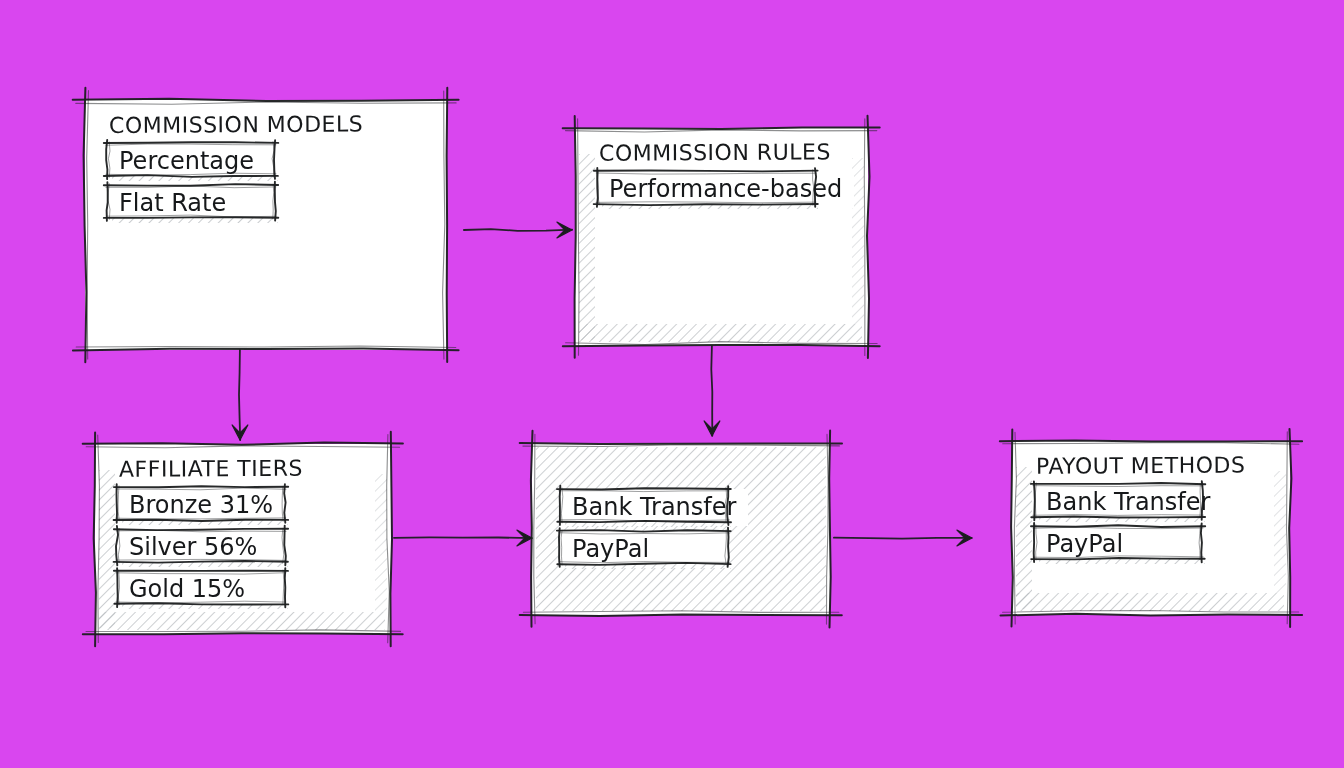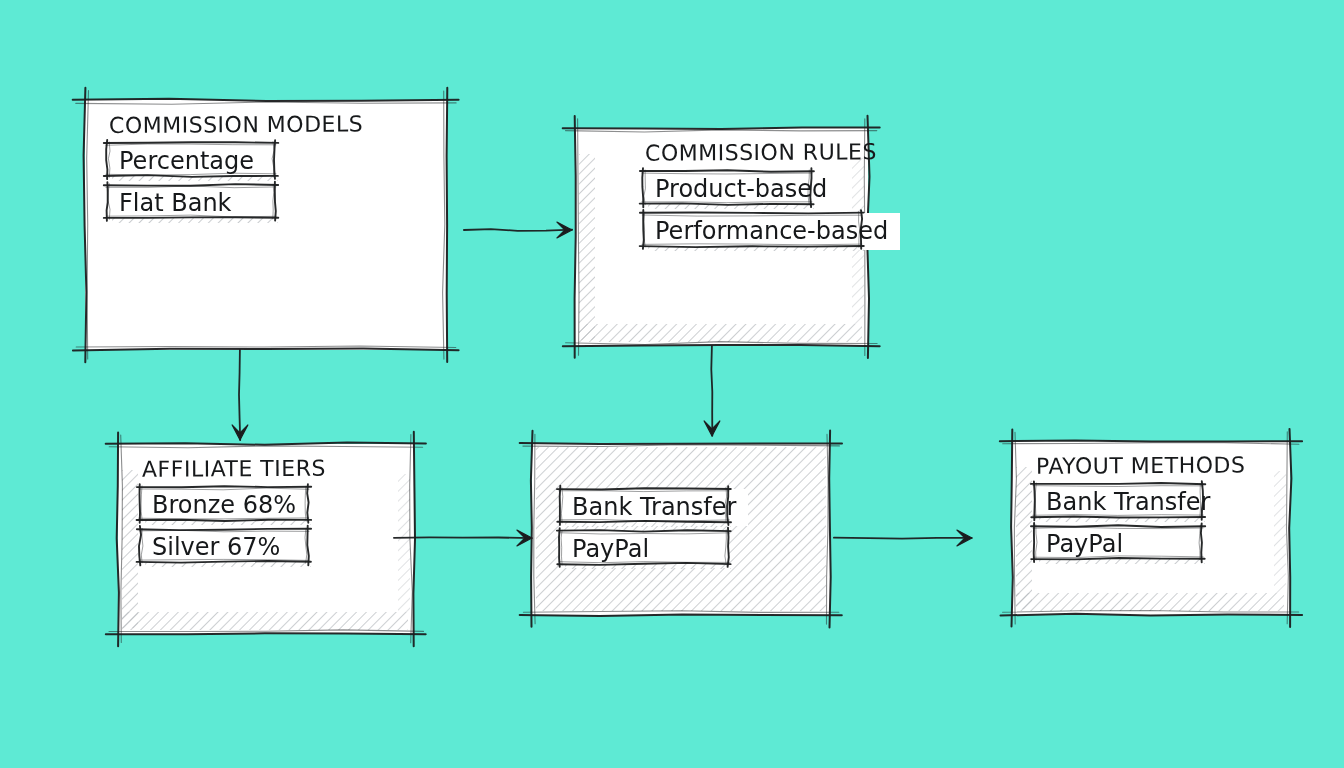--- a/index.html
+++ b/index.html
@@ -4,21 +4,21 @@
 <style>
   html, body {
     margin: 0;
     padding: 0;
     background: #ffffff;
   }
   #canvas {
     position: relative;
     width: 1344px;
     height: 768px;
-    background: #5eead4;
+    background: #d946ef;
     overflow: hidden;
     font-family: "DejaVu Sans", sans-serif;
     text-decoration: underline;
   }
 
   
   .node {
     position: absolute;
     box-sizing: border-box;
   }
@@ -125,27 +125,27 @@
                 <path d="M-3.2,0.2 L40.1,0.6 L83.7,0.7 L128.2,-0.9 L171.2,0.0" fill="none" stroke="#1b1d1f" stroke-width="1.9" stroke-linecap="round" stroke-linejoin="round" opacity="0.95"></path>
                 <path d="M167.9,-3.2 L167.8,6.2 L168.0,17.2 L168.8,26.1 L168.1,35.6" fill="none" stroke="#1b1d1f" stroke-width="1.9" stroke-linecap="round" stroke-linejoin="round" opacity="0.95"></path>
                 <path d="M171.3,32.8 L128.4,32.2 L83.4,32.4 L40.9,32.9 L-3.2,32.9" fill="none" stroke="#1b1d1f" stroke-width="1.9" stroke-linecap="round" stroke-linejoin="round" opacity="0.95"></path>
                 <path d="M-0.1,35.9 L-0.4,25.3 L0.7,17.5 L0.7,7.0 L0.4,-2.8" fill="none" stroke="#1b1d1f" stroke-width="1.9" stroke-linecap="round" stroke-linejoin="round" opacity="0.95"></path>
                 <path d="M-1.1,2.3 L42.2,2.3 L83.8,1.0 L127.3,2.7 L168.9,1.9" fill="none" stroke="#1b1d1f" stroke-width="1" stroke-linecap="round" stroke-linejoin="round" opacity="0.42"></path>
                 <path d="M166.1,-0.8 L166.8,7.3 L165.9,16.2 L166.2,25.0 L165.8,34.0" fill="none" stroke="#1b1d1f" stroke-width="1" stroke-linecap="round" stroke-linejoin="round" opacity="0.42"></path>
                 <path d="M169.0,31.3 L125.6,31.9 L83.5,30.1 L41.7,30.9 L-0.6,31.2" fill="none" stroke="#1b1d1f" stroke-width="1" stroke-linecap="round" stroke-linejoin="round" opacity="0.42"></path>
                 <path d="M2.3,34.4 L3.0,24.4 L1.0,15.5 L1.2,7.3 L2.4,-1.2" fill="none" stroke="#1b1d1f" stroke-width="1" stroke-linecap="round" stroke-linejoin="round" opacity="0.42"></path>
               </svg>
             </div>
-          <span class="ilabel">Flat Bank</span>
+          <span class="ilabel">Flat Rate</span>
         </div>
       </div>
     </div>
   </div>
 
-  <div class="node" id="n-commission-rules" style="left:575px; top:128px; width:293px; height:218px;padding-left:46px;">
+  <div class="node" id="n-commission-rules" style="left:575px; top:128px; width:293px; height:218px;">
     <div class="frame">
         <svg width="333" height="258" viewBox="-14 -14 333 258" style="position: absolute; left: -14px; top: -14px; pointer-events: none;">
           <rect x="0" y="0" width="293" height="218" fill="#ffffff"></rect>
           <rect x="4" y="26" width="16" height="186" fill="url(#hatchPat)" opacity="0.9"></rect>
           <rect x="4" y="196" width="283" height="18" fill="url(#hatchPat)" opacity="0.9"></rect>
           <rect x="277" y="30" width="12" height="166" fill="url(#hatchPat)" opacity="0.55"></rect>
           <path d="M-12.3,0.2 L66.7,0.5 L146.1,0.9 L227.2,-0.4 L304.7,-0.4" fill="none" stroke="#1b1d1f" stroke-width="2" stroke-linecap="round" stroke-linejoin="round" opacity="0.95"></path>
           <path d="M292.5,-12.3 L294.5,48.8 L292.0,107.8 L294.0,170.2 L292.9,230.1" fill="none" stroke="#1b1d1f" stroke-width="2" stroke-linecap="round" stroke-linejoin="round" opacity="0.95"></path>
           <path d="M304.7,218.2 L225.7,217.0 L145.5,217.1 L66.2,217.5 L-12.2,218.3" fill="none" stroke="#1b1d1f" stroke-width="2" stroke-linecap="round" stroke-linejoin="round" opacity="0.95"></path>
           <path d="M-0.3,229.7 L-0.4,170.2 L0.7,109.1 L0.7,48.1 L-0.3,-12.0" fill="none" stroke="#1b1d1f" stroke-width="2" stroke-linecap="round" stroke-linejoin="round" opacity="0.95"></path>
@@ -153,57 +153,40 @@
           <path d="M289.8,-9.1 L289.3,50.2 L289.8,109.6 L289.9,168.7 L289.8,227.4" fill="none" stroke="#1b1d1f" stroke-width="1.1" stroke-linecap="round" stroke-linejoin="round" opacity="0.5"></path>
           <path d="M302.1,215.5 L223.2,215.4 L145.7,213.6 L70.0,216.5 L-9.4,214.7" fill="none" stroke="#1b1d1f" stroke-width="1.1" stroke-linecap="round" stroke-linejoin="round" opacity="0.5"></path>
           <path d="M3.5,227.3 L4.0,167.3 L3.4,108.1 L3.0,49.6 L2.6,-9.2" fill="none" stroke="#1b1d1f" stroke-width="1.1" stroke-linecap="round" stroke-linejoin="round" opacity="0.5"></path>
         </svg>
       </div>
     <div class="content">
       <div class="node-title">COMMISSION RULES</div>
       <div class="items">
         <div class="item">
           <div class="ifr">
-              <svg width="184" height="49" viewBox="-6 -6 184 49" style="position: absolute; left: -6px; top: -6px; pointer-events: none;">
-                <rect x="5" y="32" width="166" height="6" fill="url(#hatchPat)" opacity="0.95"></rect>
-                <rect x="0" y="0" width="168" height="33" fill="#ffffff"></rect>
-                <path d="M-3.1,0.0 L41.6,0.0 L84.4,-0.8 L128.0,0.8 L170.9,0.2" fill="none" stroke="#1b1d1f" stroke-width="1.9" stroke-linecap="round" stroke-linejoin="round" opacity="0.95"></path>
-                <path d="M168.4,-2.7 L168.5,7.1 L167.8,16.1 L167.3,26.3 L168.1,36.1" fill="none" stroke="#1b1d1f" stroke-width="1.9" stroke-linecap="round" stroke-linejoin="round" opacity="0.95"></path>
-                <path d="M170.6,33.3 L127.5,32.9 L84.9,33.9 L39.5,32.4 L-3.3,32.6" fill="none" stroke="#1b1d1f" stroke-width="1.9" stroke-linecap="round" stroke-linejoin="round" opacity="0.95"></path>
-                <path d="M0.3,36.3 L0.2,27.2 L-0.6,15.9 L-0.7,6.6 L-0.0,-2.9" fill="none" stroke="#1b1d1f" stroke-width="1.9" stroke-linecap="round" stroke-linejoin="round" opacity="0.95"></path>
-                <path d="M-1.0,2.1 L40.9,2.7 L83.2,3.0 L126.0,2.5 L169.0,2.1" fill="none" stroke="#1b1d1f" stroke-width="1" stroke-linecap="round" stroke-linejoin="round" opacity="0.42"></path>
-                <path d="M166.3,-1.0 L166.2,7.0 L165.1,17.1 L165.0,24.5 L166.2,33.8" fill="none" stroke="#1b1d1f" stroke-width="1" stroke-linecap="round" stroke-linejoin="round" opacity="0.42"></path>
-                <path d="M168.9,30.8 L125.5,30.8 L83.5,31.7 L41.2,30.8 L-1.2,30.9" fill="none" stroke="#1b1d1f" stroke-width="1" stroke-linecap="round" stroke-linejoin="round" opacity="0.42"></path>
-                <path d="M2.2,33.7 L0.9,24.9 L2.4,17.5 L2.2,8.0 L2.1,-1.0" fill="none" stroke="#1b1d1f" stroke-width="1" stroke-linecap="round" stroke-linejoin="round" opacity="0.42"></path>
-              </svg>
-            </div>
-          <span class="ilabel">Product-based</span>
-        </div>
-        <div class="item">
-          <div class="ifr">
               <svg width="234" height="49" viewBox="-6 -6 234 49" style="position: absolute; left: -6px; top: -6px; pointer-events: none;">
                 <rect x="5" y="32" width="216" height="6" fill="url(#hatchPat)" opacity="0.95"></rect>
                 <rect x="0" y="0" width="218" height="33" fill="#ffffff"></rect>
                 <path d="M-3.1,-0.2 L53.3,-0.5 L110.1,-0.1 L165.3,0.4 L220.6,-0.4" fill="none" stroke="#1b1d1f" stroke-width="1.9" stroke-linecap="round" stroke-linejoin="round" opacity="0.95"></path>
                 <path d="M218.0,-2.9 L219.1,5.9 L217.6,17.2 L218.0,26.6 L218.2,35.8" fill="none" stroke="#1b1d1f" stroke-width="1.9" stroke-linecap="round" stroke-linejoin="round" opacity="0.95"></path>
                 <path d="M220.8,33.0 L164.1,33.6 L109.2,33.3 L52.8,34.1 L-3.3,33.1" fill="none" stroke="#1b1d1f" stroke-width="1.9" stroke-linecap="round" stroke-linejoin="round" opacity="0.95"></path>
                 <path d="M-0.1,35.9 L0.8,26.9 L0.3,16.6 L0.2,6.2 L0.3,-3.0" fill="none" stroke="#1b1d1f" stroke-width="1.9" stroke-linecap="round" stroke-linejoin="round" opacity="0.95"></path>
                 <path d="M-0.8,2.0 L54.3,3.1 L109.7,2.9 L164.3,2.3 L219.0,2.2" fill="none" stroke="#1b1d1f" stroke-width="1" stroke-linecap="round" stroke-linejoin="round" opacity="0.42"></path>
                 <path d="M215.7,-1.3 L215.6,8.8 L216.6,15.8 L215.9,26.2 L215.9,34.4" fill="none" stroke="#1b1d1f" stroke-width="1" stroke-linecap="round" stroke-linejoin="round" opacity="0.42"></path>
                 <path d="M218.8,31.1 L162.9,31.8 L108.6,31.1 L53.2,30.8 L-1.0,31.4" fill="none" stroke="#1b1d1f" stroke-width="1" stroke-linecap="round" stroke-linejoin="round" opacity="0.42"></path>
                 <path d="M2.2,33.8 L1.1,25.4 L1.6,17.2 L0.9,8.6 L1.7,-0.8" fill="none" stroke="#1b1d1f" stroke-width="1" stroke-linecap="round" stroke-linejoin="round" opacity="0.42"></path>
               </svg>
             </div>
           <span class="ilabel">Performance-based</span>
         </div>
       </div>
     </div>
   </div>
 
-  <div class="node" id="n-affiliate-tiers" style="left:95px; top:444px; width:296px; height:190px;margin-left:23px;">
+  <div class="node" id="n-affiliate-tiers" style="left:95px; top:444px; width:296px; height:190px;">
     <div class="frame">
         <svg width="336" height="230" viewBox="-14 -14 336 230" style="position: absolute; left: -14px; top: -14px; pointer-events: none;">
           <rect x="0" y="0" width="296" height="190" fill="#ffffff"></rect>
           <rect x="4" y="26" width="16" height="158" fill="url(#hatchPat)" opacity="0.9"></rect>
           <rect x="4" y="168" width="286" height="18" fill="url(#hatchPat)" opacity="0.9"></rect>
           <rect x="280" y="30" width="12" height="138" fill="url(#hatchPat)" opacity="0.55"></rect>
           <path d="M-12.3,-0.3 L67.3,-0.7 L146.6,0.8 L229.1,-1.4 L307.9,-0.5" fill="none" stroke="#1b1d1f" stroke-width="2" stroke-linecap="round" stroke-linejoin="round" opacity="0.95"></path>
           <path d="M295.8,-12.3 L296.4,42.4 L297.0,95.2 L295.4,149.9 L295.7,202.3" fill="none" stroke="#1b1d1f" stroke-width="2" stroke-linecap="round" stroke-linejoin="round" opacity="0.95"></path>
           <path d="M307.7,190.3 L227.2,189.5 L146.7,189.3 L68.8,190.3 L-12.2,190.2" fill="none" stroke="#1b1d1f" stroke-width="2" stroke-linecap="round" stroke-linejoin="round" opacity="0.95"></path>
           <path d="M0.1,202.2 L0.9,148.4 L-1.3,94.4 L-0.2,41.6 L0.1,-11.6" fill="none" stroke="#1b1d1f" stroke-width="2" stroke-linecap="round" stroke-linejoin="round" opacity="0.95"></path>
@@ -224,38 +207,55 @@
                 <path d="M-3.1,0.1 L41.6,0.3 L84.3,-0.8 L127.7,0.1 L171.2,-0.3" fill="none" stroke="#1b1d1f" stroke-width="1.9" stroke-linecap="round" stroke-linejoin="round" opacity="0.95"></path>
                 <path d="M167.9,-2.7 L167.2,6.4 L168.6,15.5 L167.3,25.6 L168.3,35.7" fill="none" stroke="#1b1d1f" stroke-width="1.9" stroke-linecap="round" stroke-linejoin="round" opacity="0.95"></path>
                 <path d="M171.2,32.9 L128.3,32.8 L85.0,34.0 L40.6,32.7 L-3.4,33.0" fill="none" stroke="#1b1d1f" stroke-width="1.9" stroke-linecap="round" stroke-linejoin="round" opacity="0.95"></path>
                 <path d="M-0.3,35.7 L0.0,25.7 L-0.3,16.9 L-0.5,7.1 L-0.3,-2.7" fill="none" stroke="#1b1d1f" stroke-width="1.9" stroke-linecap="round" stroke-linejoin="round" opacity="0.95"></path>
                 <path d="M-0.8,2.0 L41.2,2.2 L83.2,2.8 L126.1,1.1 L169.0,2.3" fill="none" stroke="#1b1d1f" stroke-width="1" stroke-linecap="round" stroke-linejoin="round" opacity="0.42"></path>
                 <path d="M165.8,-0.7 L165.3,8.7 L165.1,16.3 L165.3,26.0 L166.2,34.3" fill="none" stroke="#1b1d1f" stroke-width="1" stroke-linecap="round" stroke-linejoin="round" opacity="0.42"></path>
                 <path d="M168.7,30.9 L125.4,31.3 L83.6,31.9 L40.4,31.8 L-1.3,31.2" fill="none" stroke="#1b1d1f" stroke-width="1" stroke-linecap="round" stroke-linejoin="round" opacity="0.42"></path>
                 <path d="M2.2,33.8 L1.2,24.6 L1.1,17.1 L1.4,7.8 L2.0,-1.1" fill="none" stroke="#1b1d1f" stroke-width="1" stroke-linecap="round" stroke-linejoin="round" opacity="0.42"></path>
               </svg>
             </div>
-          <span class="ilabel">Bronze 68%</span>
+          <span class="ilabel">Bronze 31%</span>
         </div>
         <div class="item">
           <div class="ifr">
               <svg width="184" height="49" viewBox="-6 -6 184 49" style="position: absolute; left: -6px; top: -6px; pointer-events: none;">
                 <rect x="5" y="32" width="166" height="6" fill="url(#hatchPat)" opacity="0.95"></rect>
                 <rect x="0" y="0" width="168" height="33" fill="#ffffff"></rect>
                 <path d="M-3.1,0.3 L40.1,1.1 L83.6,0.7 L127.5,-0.1 L171.1,-0.2" fill="none" stroke="#1b1d1f" stroke-width="1.9" stroke-linecap="round" stroke-linejoin="round" opacity="0.95"></path>
                 <path d="M167.7,-3.2 L167.5,6.8 L167.3,16.1 L168.8,26.9 L168.3,36.3" fill="none" stroke="#1b1d1f" stroke-width="1.9" stroke-linecap="round" stroke-linejoin="round" opacity="0.95"></path>
                 <path d="M170.9,32.7 L127.9,32.0 L83.5,32.6 L41.0,33.6 L-3.4,32.9" fill="none" stroke="#1b1d1f" stroke-width="1.9" stroke-linecap="round" stroke-linejoin="round" opacity="0.95"></path>
                 <path d="M0.3,36.3 L-0.7,26.6 L-1.0,17.2 L1.0,5.9 L-0.1,-3.1" fill="none" stroke="#1b1d1f" stroke-width="1.9" stroke-linecap="round" stroke-linejoin="round" opacity="0.95"></path>
                 <path d="M-0.7,1.9 L40.5,1.3 L84.0,2.8 L125.4,2.1 L169.0,2.4" fill="none" stroke="#1b1d1f" stroke-width="1" stroke-linecap="round" stroke-linejoin="round" opacity="0.42"></path>
                 <path d="M165.9,-0.8 L165.0,8.5 L165.8,16.8 L166.8,25.7 L165.6,34.2" fill="none" stroke="#1b1d1f" stroke-width="1" stroke-linecap="round" stroke-linejoin="round" opacity="0.42"></path>
                 <path d="M168.7,31.4 L127.6,30.7 L83.6,30.4 L42.4,30.7 L-0.9,31.1" fill="none" stroke="#1b1d1f" stroke-width="1" stroke-linecap="round" stroke-linejoin="round" opacity="0.42"></path>
                 <path d="M2.1,33.8 L1.3,25.9 L2.9,17.0 L1.9,7.0 L2.2,-0.6" fill="none" stroke="#1b1d1f" stroke-width="1" stroke-linecap="round" stroke-linejoin="round" opacity="0.42"></path>
               </svg>
             </div>
-          <span class="ilabel">Silver 67%</span>
+          <span class="ilabel">Silver 56%</span>
+        </div>
+        <div class="item">
+          <div class="ifr">
+              <svg width="184" height="49" viewBox="-6 -6 184 49" style="position: absolute; left: -6px; top: -6px; pointer-events: none;">
+                <rect x="5" y="32" width="166" height="6" fill="url(#hatchPat)" opacity="0.95"></rect>
+                <rect x="0" y="0" width="168" height="33" fill="#ffffff"></rect>
+                <path d="M-3.1,-0.2 L40.8,-0.3 L85.0,-0.1 L127.4,-0.3 L171.0,-0.1" fill="none" stroke="#1b1d1f" stroke-width="1.9" stroke-linecap="round" stroke-linejoin="round" opacity="0.95"></path>
+                <path d="M168.3,-2.9 L167.8,7.3 L168.3,16.6 L168.0,25.9 L168.3,36.2" fill="none" stroke="#1b1d1f" stroke-width="1.9" stroke-linecap="round" stroke-linejoin="round" opacity="0.95"></path>
+                <path d="M171.3,33.4 L127.5,33.5 L84.3,33.4 L41.4,32.2 L-2.6,32.8" fill="none" stroke="#1b1d1f" stroke-width="1.9" stroke-linecap="round" stroke-linejoin="round" opacity="0.95"></path>
+                <path d="M0.1,36.1 L0.7,25.4 L0.5,17.5 L0.4,6.8 L0.1,-2.8" fill="none" stroke="#1b1d1f" stroke-width="1.9" stroke-linecap="round" stroke-linejoin="round" opacity="0.95"></path>
+                <path d="M-1.4,1.8 L42.1,2.6 L84.8,2.7 L126.9,3.1 L169.0,1.7" fill="none" stroke="#1b1d1f" stroke-width="1" stroke-linecap="round" stroke-linejoin="round" opacity="0.42"></path>
+                <path d="M166.0,-1.0 L166.9,8.3 L166.6,17.2 L166.2,25.5 L165.9,34.1" fill="none" stroke="#1b1d1f" stroke-width="1" stroke-linecap="round" stroke-linejoin="round" opacity="0.42"></path>
+                <path d="M168.6,31.1 L127.5,30.2 L83.6,31.2 L42.1,31.8 L-1.2,31.0" fill="none" stroke="#1b1d1f" stroke-width="1" stroke-linecap="round" stroke-linejoin="round" opacity="0.42"></path>
+                <path d="M2.1,33.9 L1.3,25.1 L2.5,16.8 L2.3,8.4 L1.6,-0.9" fill="none" stroke="#1b1d1f" stroke-width="1" stroke-linecap="round" stroke-linejoin="round" opacity="0.42"></path>
+              </svg>
+            </div>
+          <span class="ilabel">Gold 15%</span>
         </div>
       </div>
     </div>
   </div>
 
   <div class="node no-title" id="n-payment-processing" style="left:532px; top:443px; width:298px; height:172px;">
     <div class="frame">
         <svg width="338" height="212" viewBox="-14 -14 338 212" style="position: absolute; left: -14px; top: -14px; pointer-events: none;">
           <rect x="0" y="0" width="298" height="172" fill="#ffffff"></rect>
           <rect x="4" y="4" width="290" height="164" fill="url(#hatchPat)" opacity="0.9"></rect>

